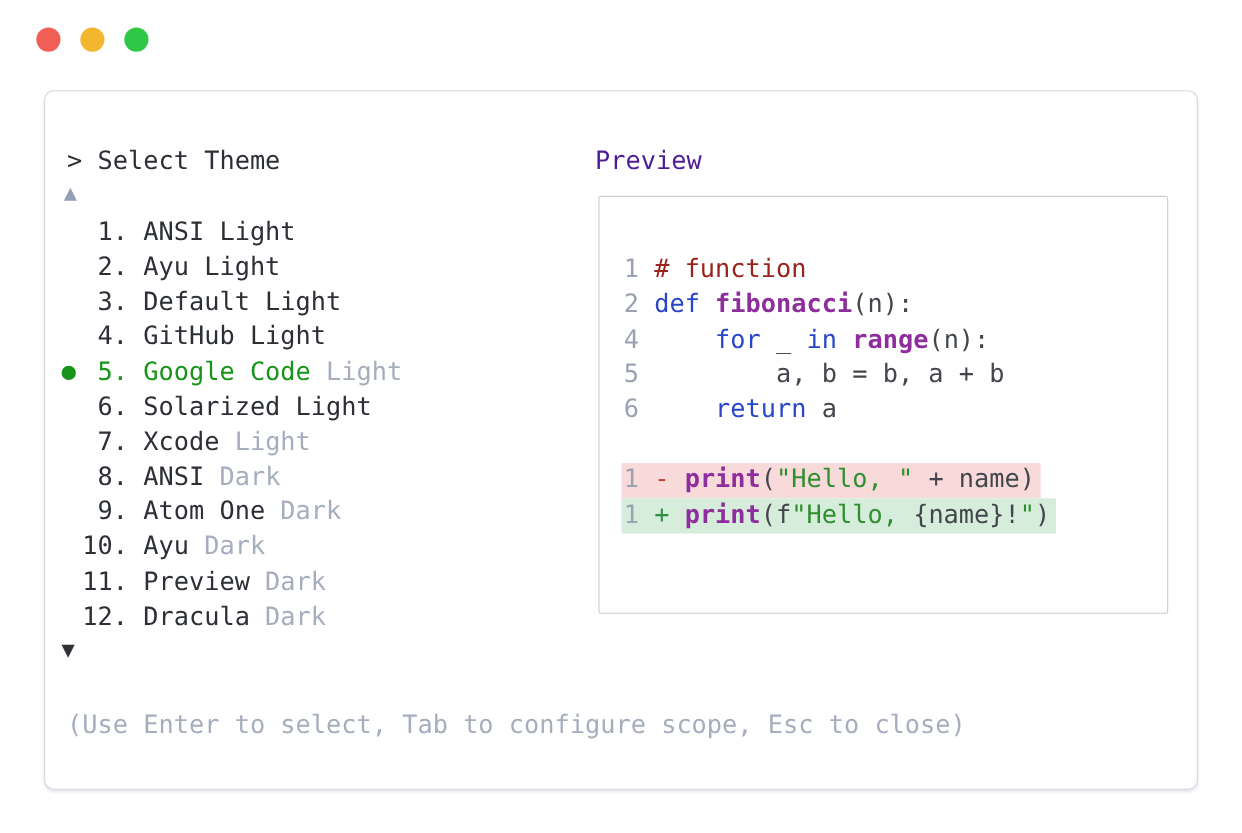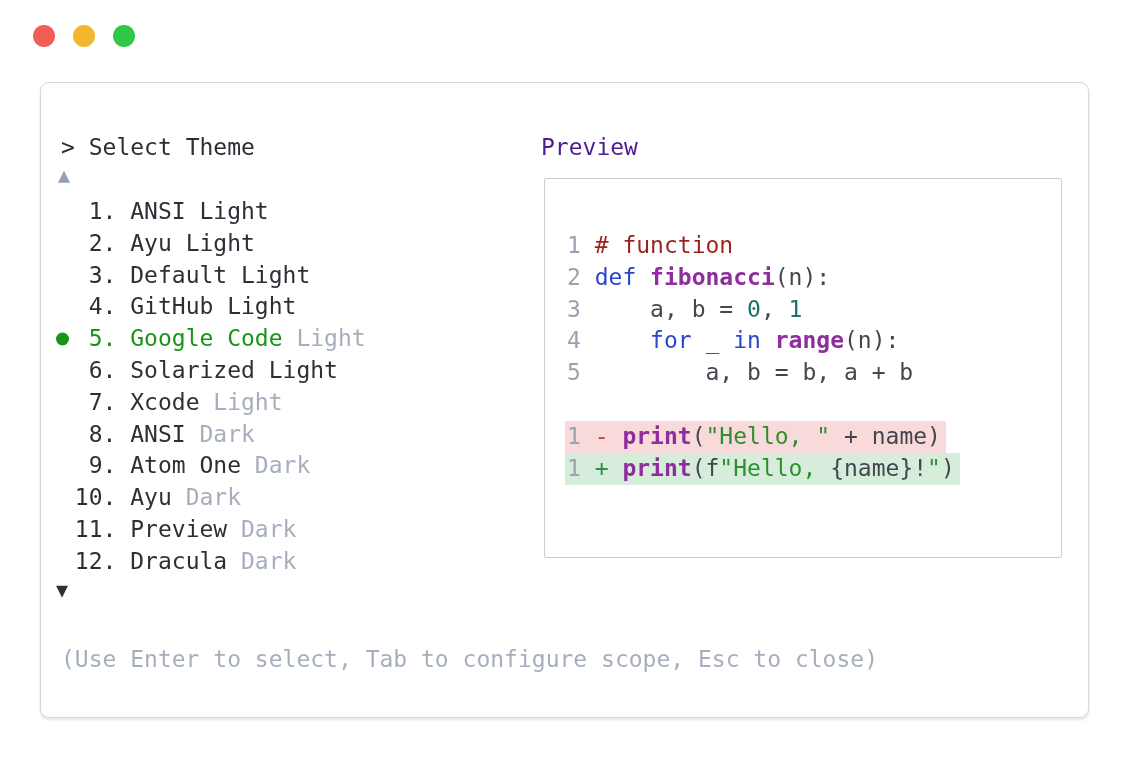--- a/index.html
+++ b/index.html
@@ -116,23 +116,23 @@
     <div class="theme-row"><span class="num"> 11.</span><span class="name"> Preview</span><span class="suffix"> Dark</span></div>
     <div class="theme-row"><span class="num"> 12.</span><span class="name"> Dracula</span><span class="suffix"> Dark</span></div>
   </div>
 
   <div class="scroll-down">▼</div>
 
   <div class="preview-box">
     <div class="code-area">
       <div class="code-line"><span class="ln">1</span><span class="tk-c"># function</span></div>
       <div class="code-line"><span class="ln">2</span><span class="tk-k">def</span><span class="tk-p"> </span><span class="tk-t">fibonacci</span><span class="tk-p">(n):</span></div>
-      <div class="code-line"><span class="ln">3</span><span class="tk-p">    a, b = </span><span class="tk-n">0</span><span class="tk-p">, </span><span class="tk-n">1</span></div>
       <div class="code-line"><span class="ln">4</span><span class="tk-p">    </span><span class="tk-k">for</span><span class="tk-p"> _ </span><span class="tk-k">in</span><span class="tk-p"> </span><span class="tk-t">range</span><span class="tk-p">(n):</span></div>
       <div class="code-line"><span class="ln">5</span><span class="tk-p">        a, b = b, a + b</span></div>
+      <div class="code-line"><span class="ln">6</span><span class="tk-p">    </span><span class="tk-k">return</span><span class="tk-p"> a</span></div>
 
       <div class="code-spacer"></div>
 
       <div class="diff-row"><div class="diff-line removed"><span class="ln">1</span><span class="sign-minus">- </span><span class="tk-t">print</span><span class="tk-p">(</span><span class="tk-s">"Hello, "</span><span class="tk-p"> + name)</span></div></div>
       <div class="diff-row"><div class="diff-line added"><span class="ln">1</span><span class="sign-plus">+ </span><span class="tk-t">print</span><span class="tk-p">(f</span><span class="tk-s">"Hello, </span><span class="tk-p">{name}!</span><span class="tk-s">"</span><span class="tk-p">)</span></div></div>
     </div>
   </div>
 
   <div class="footer-hint">(Use Enter to select, Tab to configure scope, Esc to close)</div>
 

